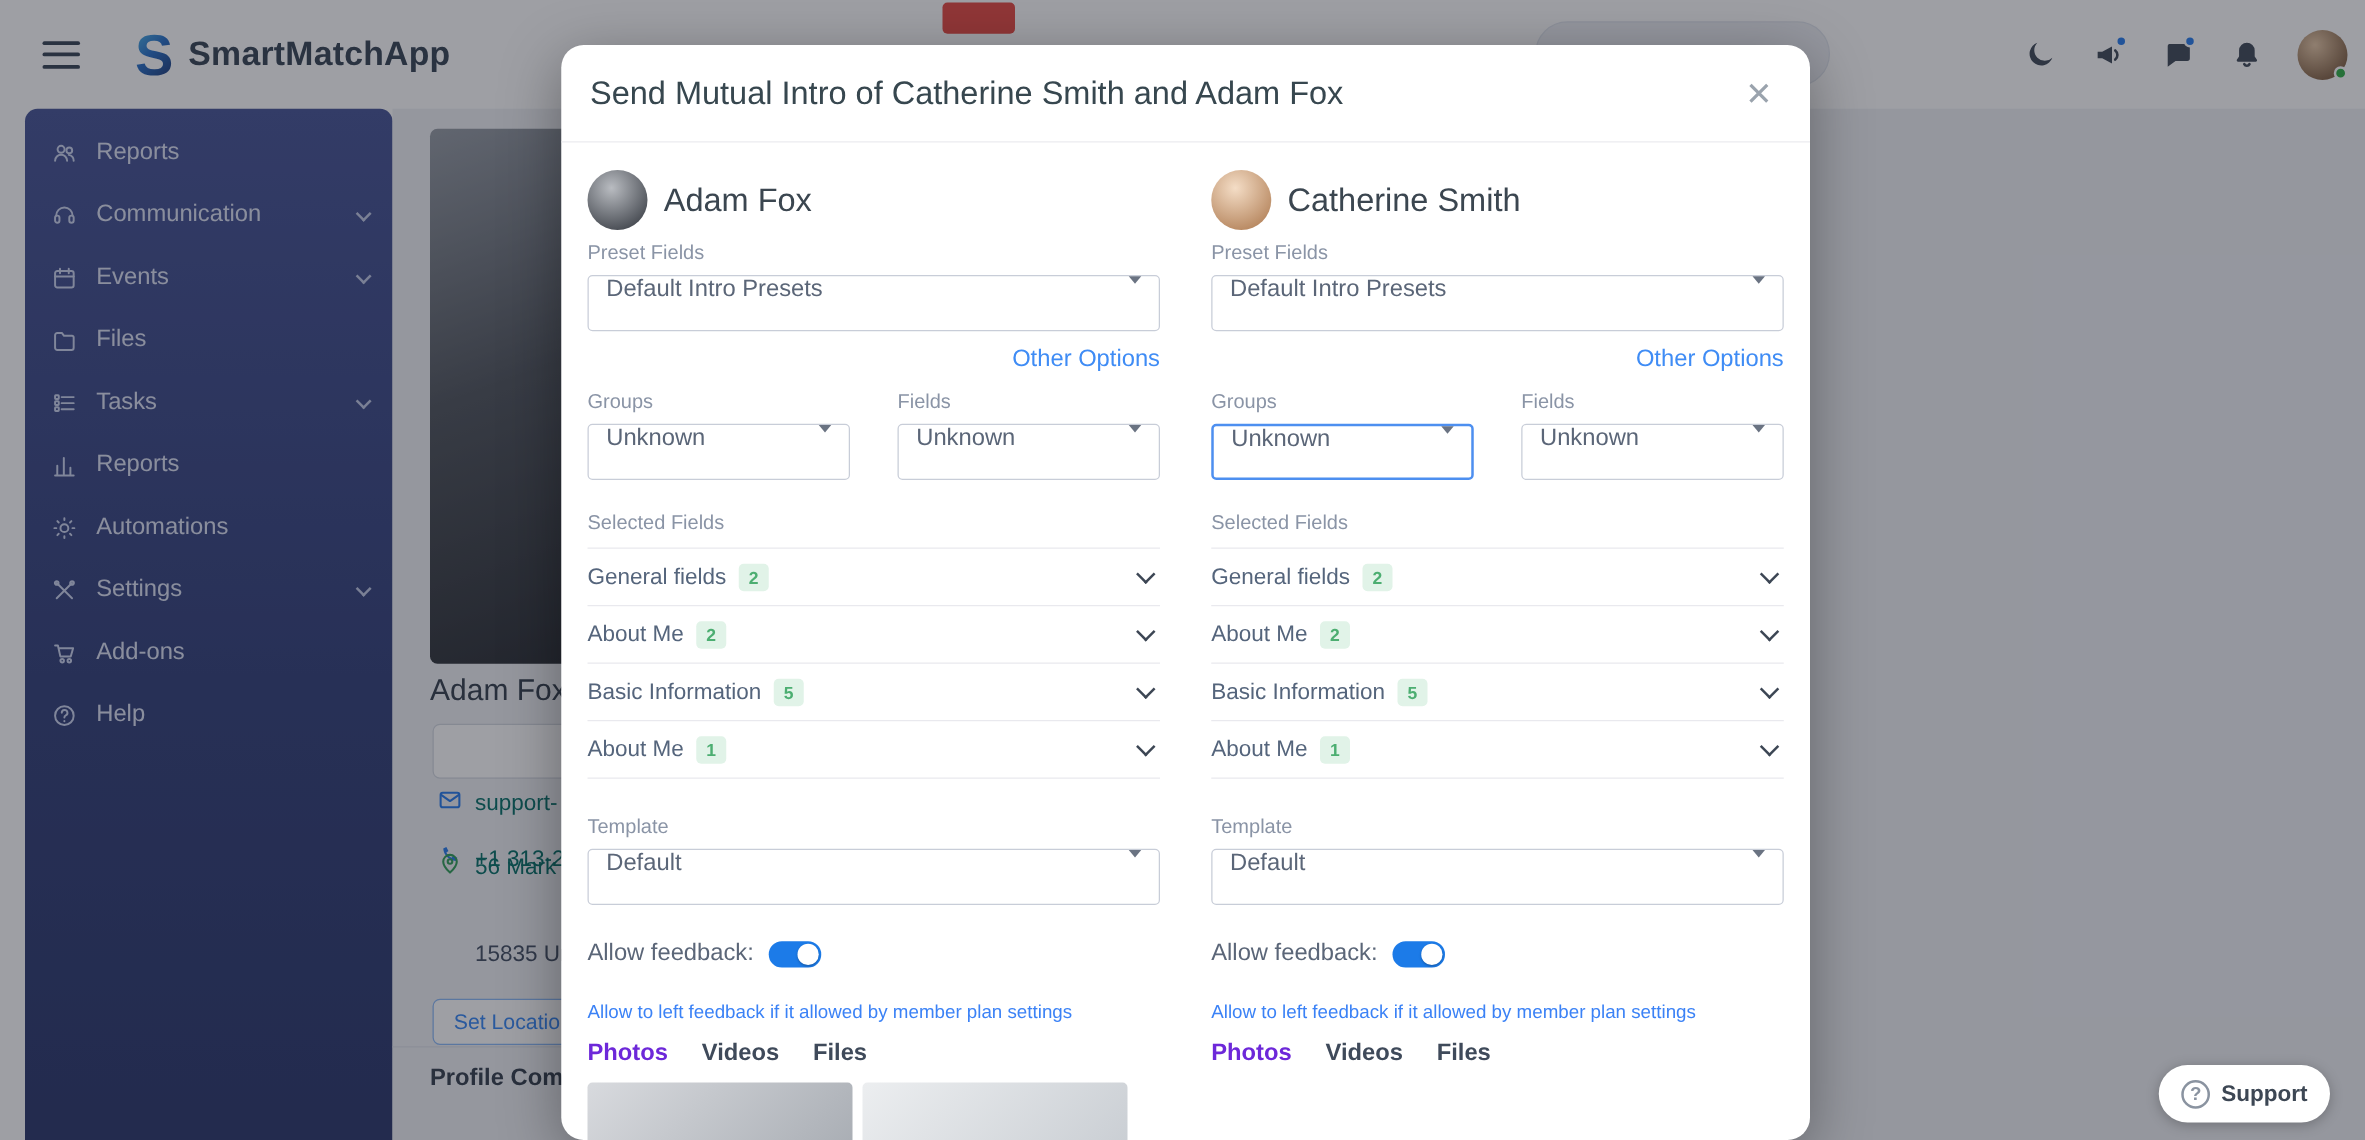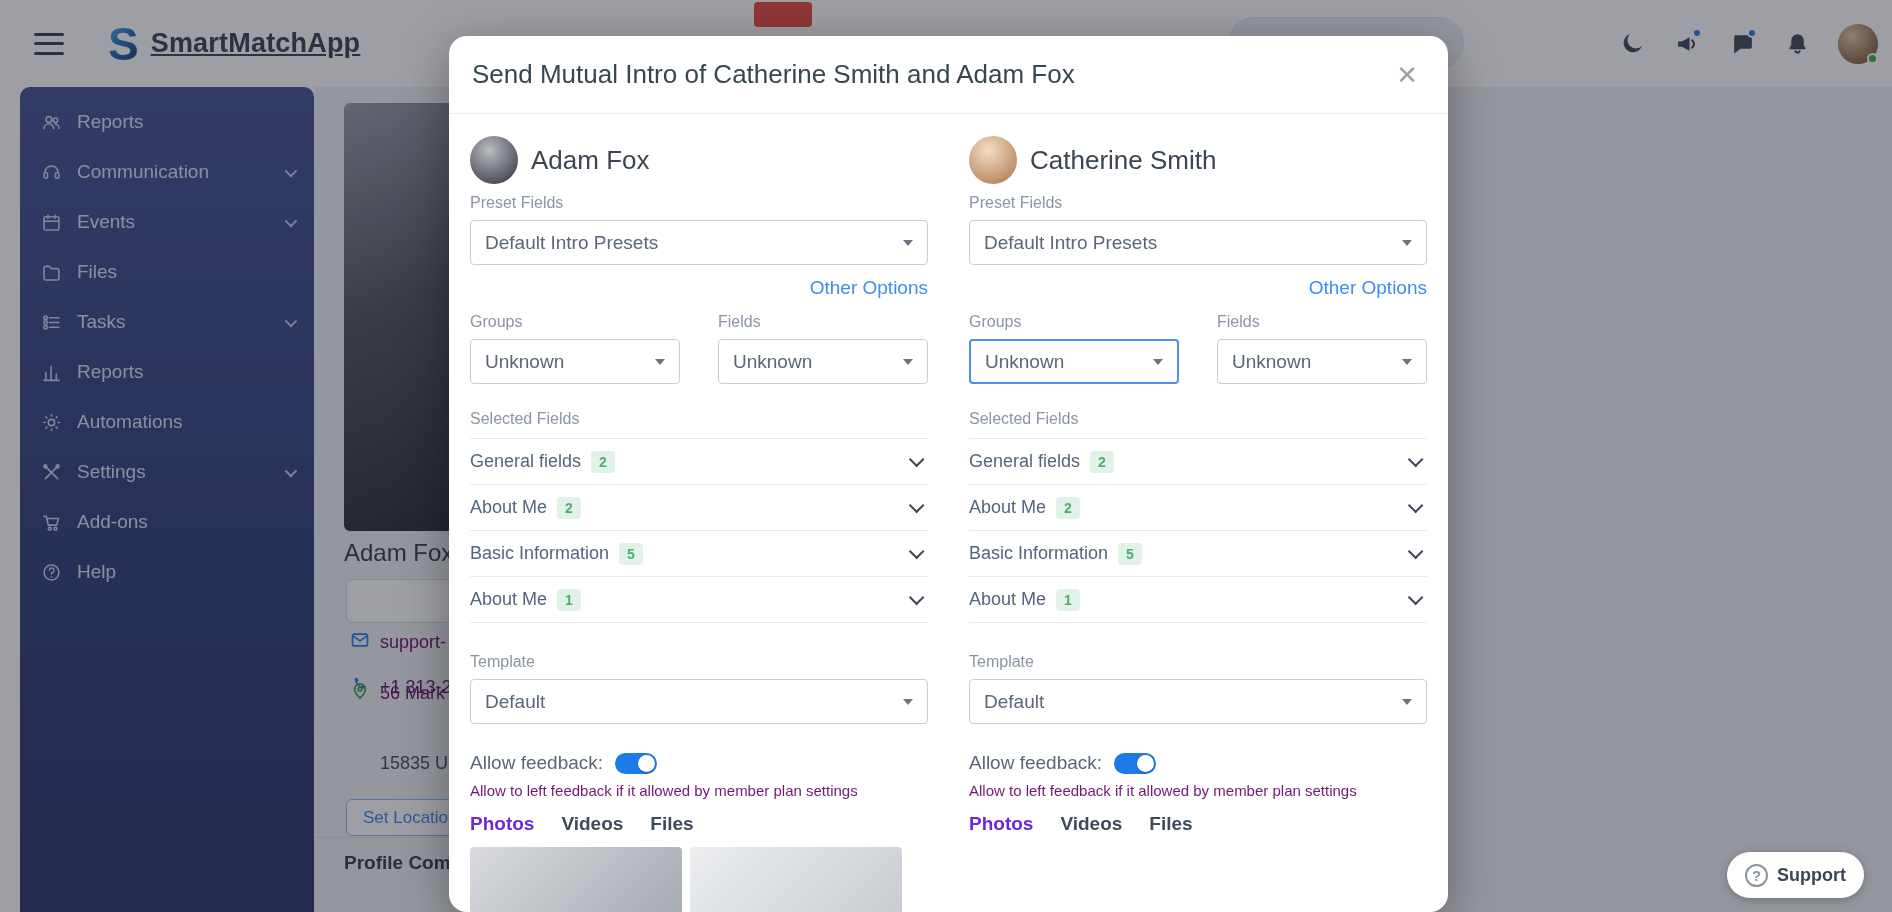--- a/index.html
+++ b/index.html
@@ -8,21 +8,21 @@
   .stage { position:relative; width:1892px; height:912px; overflow:hidden; background:#fff; }
 
   
   .app { position:absolute; inset:0; z-index:1; }
 
   .topbar { position:absolute; left:0; top:0; width:100%; height:87px; background:#ffffff; display:flex; align-items:center; padding:0 20px; }
   .burger { width:30px; height:22px; margin-left:14px; display:flex; flex-direction:column; justify-content:space-between; cursor:pointer; }
   .burger i { display:block; height:3px; border-radius:2px; background:#3f4b5b; }
   .logo { display:flex; align-items:center; gap:12px; margin-left:44px; }
   .logo-s { font-size:46px; font-weight:800; line-height:1; background:linear-gradient(135deg,#59c2f0 0%, #2f74c9 45%, #263a6e 100%); -webkit-background-clip:text; background-clip:text; color:transparent; }
-  .logo-name { font-size:27px; font-weight:700; color:#3f4b5b; letter-spacing:.2px;text-decoration:underline; }
+  .logo-name { font-size:27px; font-weight:700; color:#3f4b5b; letter-spacing:.2px; }
 
   .search-pill { position:absolute; left:1228px; top:17px; width:236px; height:52px; border-radius:26px; background:#eef1f6; border:1px solid #e2e6ee; }
 
   .top-icons { position:absolute; right:14px; top:0; height:87px; display:flex; align-items:center; gap:27px; }
   .tico { position:relative; width:28px; height:28px; display:flex; align-items:center; justify-content:center; cursor:pointer; }
   .tico svg { display:block; }
   .ndot { position:absolute; right:-1px; top:-2px; width:10px; height:10px; border-radius:50%; background:#2f80ed; border:2px solid #fff; }
   .avatar-top { position:relative; width:40px; height:40px; border-radius:50%; background:radial-gradient(circle at 35% 30%, #e7c9a8, #8a6b4f 75%); cursor:pointer; }
   .avatar-top .odot { position:absolute; right:0px; bottom:0px; width:11px; height:11px; border-radius:50%; background:#38b24d; border:2px solid #fff; }
 
@@ -30,21 +30,21 @@
 
   .sidebar { position:absolute; left:20px; top:87px; width:294px; height:825px; border-radius:10px 10px 0 0; background:linear-gradient(180deg,#4d5a99 0%, #3a477e 55%, #323e70 100%); padding-top:10px; }
   .side-item { height:50px; display:flex; align-items:center; padding:0 20px; color:#dee3f4; font-size:19px; font-weight:500; cursor:pointer; }
   .sicon { width:22px; height:22px; margin-right:15px; display:flex; align-items:center; justify-content:center; }
   .schev { margin-left:auto; width:9px; height:9px; border-right:2px solid #c3cbe6; border-bottom:2px solid #c3cbe6; transform:rotate(45deg) translateY(-2px); }
 
   .content { position:absolute; left:314px; top:87px; right:0; bottom:0; background:#f0f2f6; }
   .big-photo { position:absolute; left:30px; top:16px; width:190px; height:428px; border-radius:6px; background:linear-gradient(160deg,#9aa0a8 0%, #565b62 45%, #2e3136 100%); }
   .pname { position:absolute; left:30px; top:452px; font-size:24px; font-weight:500; color:#3d4754; }
   .pfield { position:absolute; left:32px; top:492px; width:170px; height:44px; background:#fff; border:1px solid #d6dae2; border-radius:6px; }
-  .crow { position:absolute; left:36px; display:flex; align-items:center; gap:10px; font-size:18px; color:#701a75;justify-content:flex-end; }
+  .crow { position:absolute; left:36px; display:flex; align-items:center; gap:10px; font-size:18px; color:#0f766e;justify-content:flex-end; }
   .crow svg { flex:0 0 auto; }
   .addr2 { position:absolute; left:66px; top:666px; font-size:18px; color:#4a5568; }
   .setloc { position:absolute; left:32px; top:712px; height:37px; padding:0 16px; display:flex; align-items:center; background:#fff; border:1px solid #8fbcf8; border-radius:6px; color:#3f8cf5; font-size:17px; font-weight:500; cursor:pointer; white-space:nowrap; }
   .pdivider { position:absolute; left:0px; top:750px; width:640px; height:1px; background:#dfe3ea; }
   .psection { position:absolute; left:30px; top:765px; font-size:19px; font-weight:700; color:#3d4754; }
 
   
   .overlay { position:absolute; inset:0; background:rgba(12,15,28,0.40); z-index:5; }
 
   
@@ -59,41 +59,41 @@
   .p-avatar { width:48px; height:48px; border-radius:50%; flex:0 0 auto; }
   .p-avatar.adam { background:radial-gradient(circle at 40% 30%, #b9bcc1, #4a4e55 78%); }
   .p-avatar.catherine { background:radial-gradient(circle at 40% 30%, #f4ddc6, #b98a63 78%); }
   .p-name { font-size:26px; font-weight:500; color:#3b4650; }
 
   .fld-label { font-size:16px; color:#8a94a6; margin:14px 0 8px; }
   .fld-label.first { margin-top:8px; }
   .fld-label.selhead { margin-top:26px; }
   .fld-label.tmpl { margin-top:30px; }
 
-  .select { height:45px; border:1px solid #c8cdd8; border-radius:4px; display:flex; align-items:center; justify-content:space-between; padding:0 14px; font-size:19px; color:#5b6678; cursor:pointer; background:#fff; }
+  .select { height:45px; border:1px solid #c8cdd8; border-radius:4px; display:flex; align-items:flex-start; justify-content:space-between; padding:0 14px; font-size:19px; color:#5b6678; cursor:pointer; background:#fff; }
   .select.focused { border:2px solid #4d8ff0; }
   .caret { width:0; height:0; border-left:5px solid transparent; border-right:5px solid transparent; border-top:6px solid #6a7382; }
 
   .other-row { margin-top:12px; text-align:right; }
   .other-link { color:#3f8cf5; font-size:19px; cursor:pointer; }
 
   .gf-row { display:flex; gap:38px; }
   .gf-col { flex:1; min-width:0; }
 
   .acc-list { margin-top:10px; border-top:1px solid #e9e9ee; }
   .acc-row { height:46px; display:flex; align-items:center; border-bottom:1px solid #e9e9ee; cursor:pointer; }
   .acc-label { font-size:18px; color:#55657c; }
   .badge { margin-left:10px; background:#e1f3e8; color:#4cae71; font-size:14px; font-weight:700; padding:3px 8px; border-radius:4px; }
   .acc-chev { margin-left:auto; margin-right:8px; width:11px; height:11px; border-right:2px solid #3c4654; border-bottom:2px solid #3c4654; transform:rotate(45deg) translateY(-3px); }
 
   .fb-row { margin-top:28px; display:flex; align-items:center; gap:12px; font-size:19px; color:#5b6678; }
   .toggle { position:relative; width:42px; height:21px; border-radius:11px; background:#1c7be8; cursor:pointer; flex:0 0 auto; }
   .toggle .knob { position:absolute; right:2px; top:2px; width:17px; height:17px; border-radius:50%; background:#fff; box-shadow:0 1px 2px rgba(0,0,0,.25); }
 
-  .hint { margin-top:8px; font-size:15px; color:#701a75; }
+  .hint { margin-top:27px; font-size:15px; color:#3b82f6; }
 
   .tabs { margin-top:14px; display:flex; gap:27px; }
   .tab { font-size:19px; font-weight:700; color:#3f4a5a; cursor:pointer; }
   .tab.active { color:#6d28d9; }
 
   .thumbs { margin-top:12px; display:flex; gap:8px; }
   .thumb { width:212px; height:110px; border-radius:4px; cursor:pointer; }
   .thumb.t1 { background:linear-gradient(135deg,#d8dade 0%, #9fa4ab 100%); }
   .thumb.t2 { background:linear-gradient(135deg,#eceef0 0%, #c2c7cd 100%); }
 

